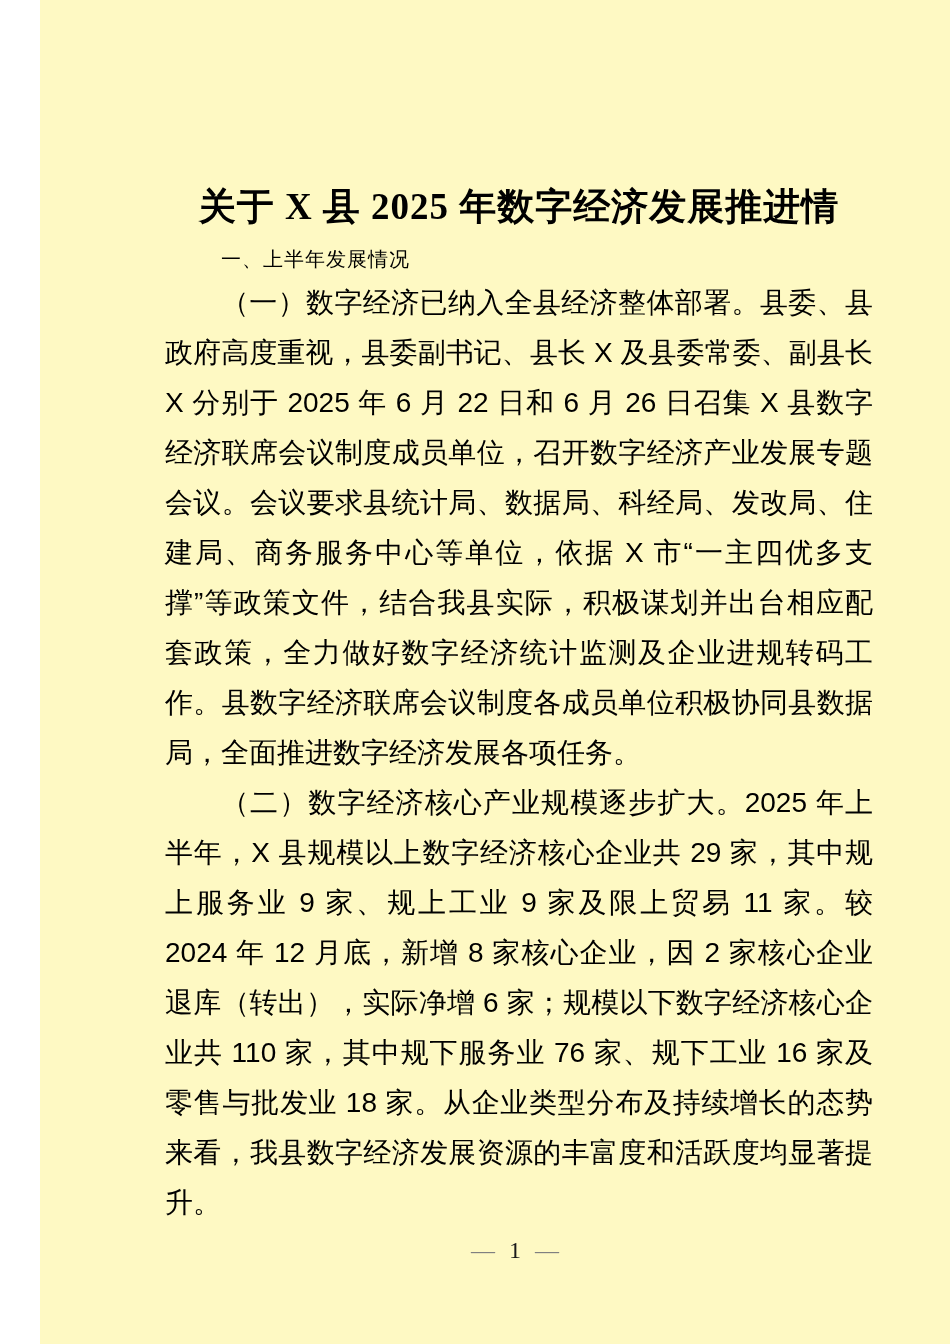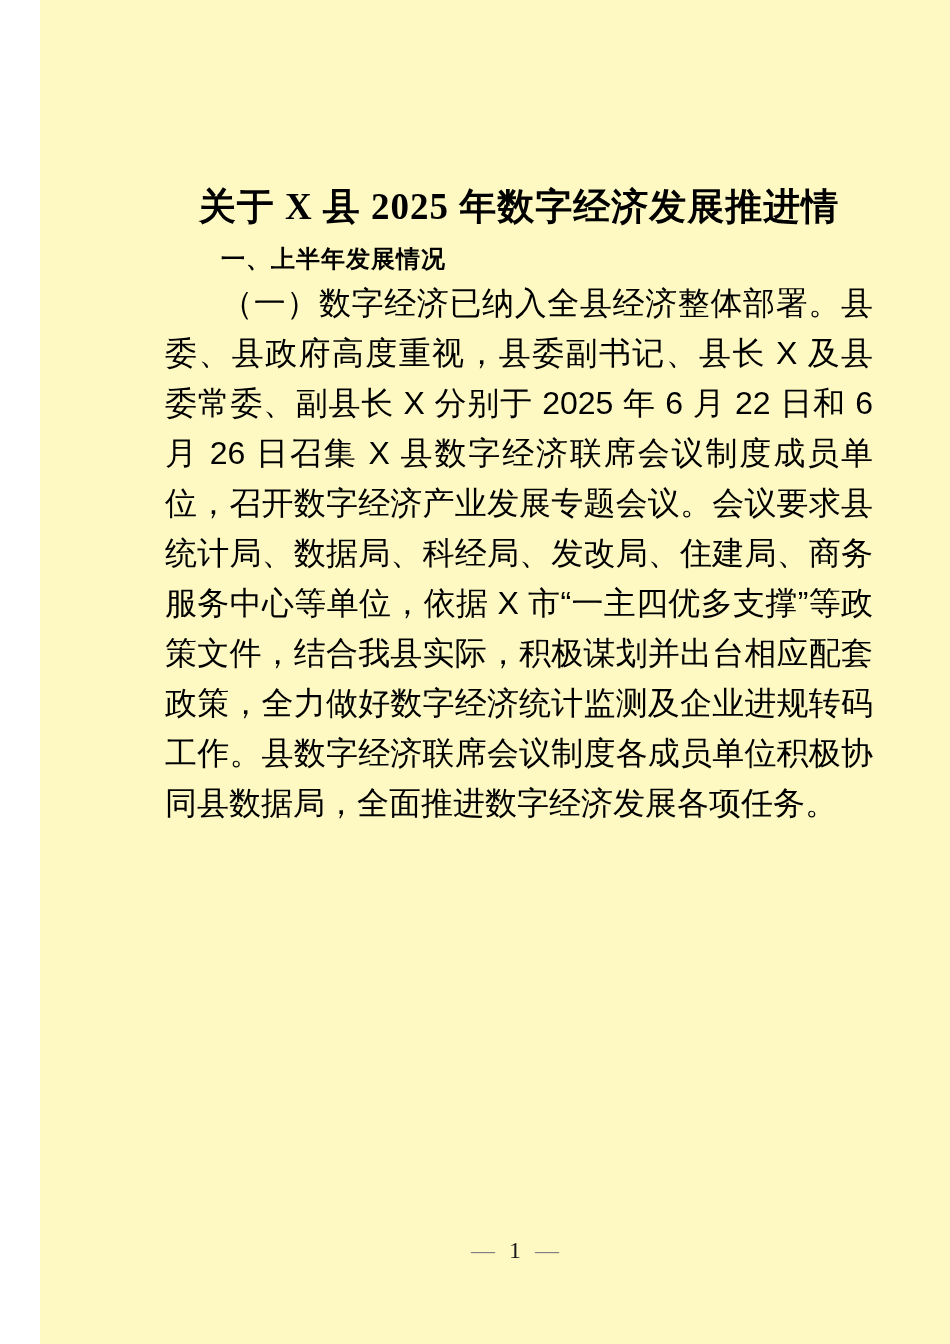--- a/index.html
+++ b/index.html
@@ -27,28 +27,28 @@
     font-family: "Liberation Serif", "DejaVu Serif", serif;
     font-weight: bold;
     font-size: 37px;
     line-height: 50px;
     text-align: center;
     letter-spacing: 1px;
   }
   .section-heading {
     margin: 11px 0 0 0;
     padding-left: 56px; 
-    font-size: 24px;
-    font-weight: bold;
+    font-size: 20px;
+    font-weight: normal;
     line-height: 32px;
     letter-spacing: 1px;
   }
   .para {
     margin: 0;
-    font-size: 32px;
+    font-size: 28px;
     line-height: 50px;
     text-align: justify;
     text-justify: inter-ideograph;
     text-indent: 56px; 
     overflow-wrap: break-word;
   }
   .para.first {
     margin-top: 3px;
   }
   .page-footer {
@@ -78,19 +78,20 @@
   <div class="content">
 
     <h1 class="doc-title">
       <span>关于 X 县 2025 年数字经济发展推进情</span><br>
     </h1>
 
     <h2 class="section-heading">一、上半年发展情况</h2>
 
     <p class="para first">（一）数字经济已纳入全县经济整体部署。县委、县政府高度重视，县委副书记、县长 X 及县委常委、副县长 X 分别于 2025 年 6 月 22 日和 6 月 26 日召集 X 县数字经济联席会议制度成员单位，召开数字经济产业发展专题会议。会议要求县统计局、数据局、科经局、发改局、住建局、商务服务中心等单位，依据 X 市“一主四优多支撑”等政策文件，结合我县实际，积极谋划并出台相应配套政策，全力做好数字经济统计监测及企业进规转码工作。县数字经济联席会议制度各成员单位积极协同县数据局，全面推进数字经济发展各项任务。</p>
 
+    <p class="para">（二）数字经济核心产业规模逐步扩大。2025 年上半年，X 县规模以上数字经济核心企业共 29 家，其中规上服务业 9 家、规上工业 9 家及限上贸易 11 家。较 2024 年 12 月底，新增 8 家核心企业，因 2 家核心企业退库（转出），实际净增 6 家；规模以下数字经济核心企业共 110 家，其中规下服务业 76 家、规下工业 16 家及零售与批发业 18 家。从企业类型分布及持续增长的态势来看，我县数字经济发展资源的丰富度和活跃度均显著提升。</p>
 
   </div>
 
   <div class="page-footer">
     <span class="dash">—</span><span class="page-num">1</span><span class="dash">—</span>
   </div>
 </div>
 
 </body></html>

